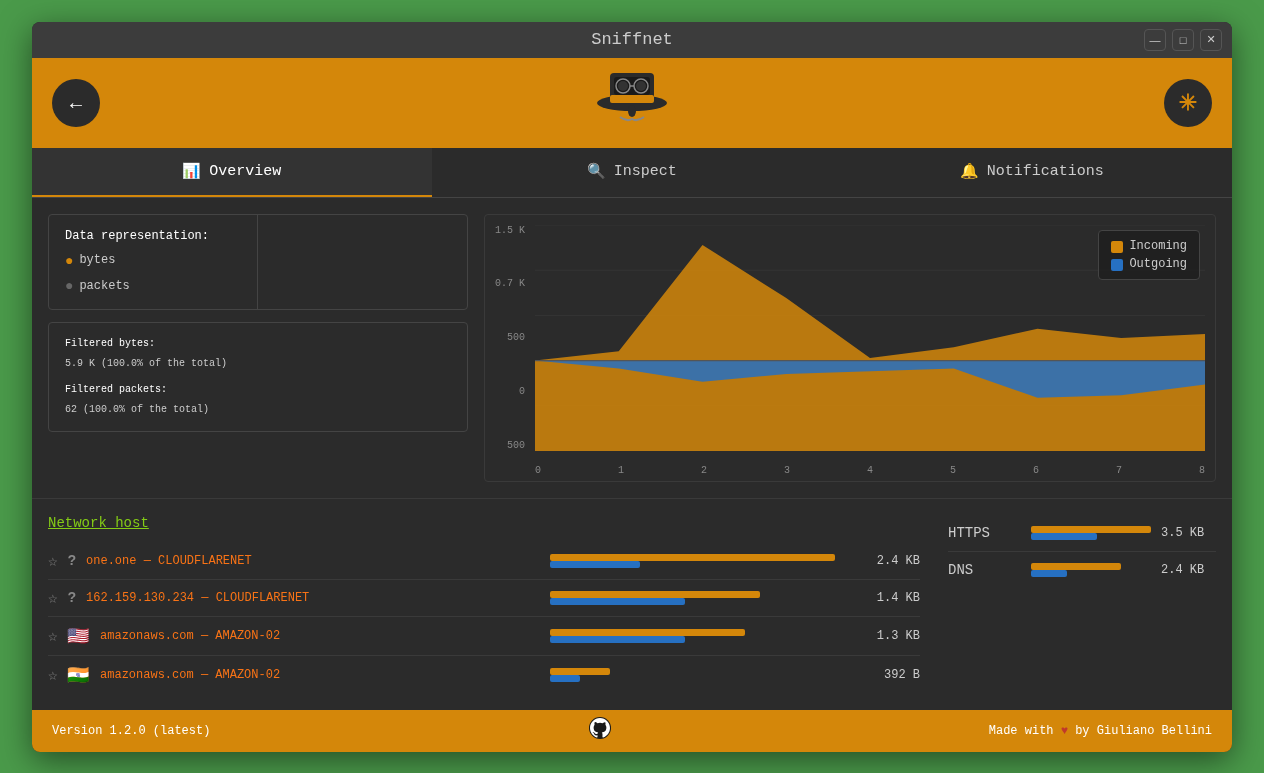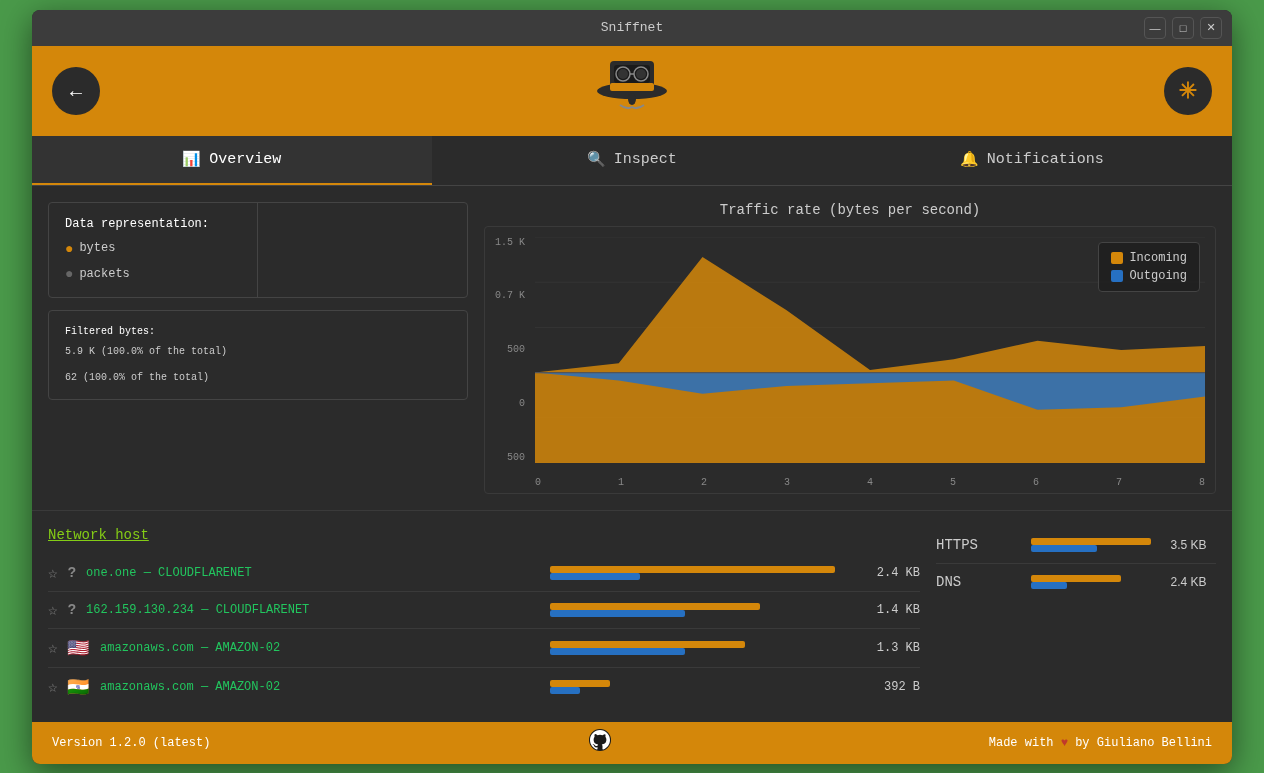--- a/index.html
+++ b/index.html
@@ -21,21 +21,21 @@
     .title-bar {
       background: #3c3c3c;
       height: 36px;
       display: flex;
       align-items: center;
       justify-content: center;
       position: relative;
     }
     .title-bar-title {
       color: #ccc;
-      font-size: 13px;
+      font-size: 17px;
     }
     .title-bar-controls {
       position: absolute;
       right: 10px;
       display: flex;
       gap: 6px;
     }
     .title-btn {
       width: 22px;
       height: 22px;
@@ -209,21 +209,21 @@
       right: 15px;
       background: rgba(30,30,30,0.8);
       border: 1px solid #444;
       padding: 8px 12px;
       border-radius: 4px;
       font-size: 12px;
       color: #ccc;
     }
     .legend-item {
       display: flex;
-      align-items: center;
+      align-items: flex-end;
       gap: 6px;
       margin-bottom: 4px;
     }
     .legend-item:last-child { margin-bottom: 0; }
     .legend-dot-orange {
       width: 12px;
       height: 12px;
       background: #d4870a;
       border-radius: 2px;
     }
@@ -262,21 +262,21 @@
       cursor: pointer;
       flex-shrink: 0;
     }
     .host-question {
       color: #888;
       font-size: 14px;
       flex-shrink: 0;
       font-weight: bold;
     }
     .host-name {
-      color: #22c55e;
+      color: #f97316;
       font-size: 12px;
       flex: 1;
       font-family: 'Courier New', monospace;
     }
     .host-bar-container {
       width: 300px;
       height: 14px;
       position: relative;
     }
     .host-bar-orange {
@@ -306,20 +306,21 @@
     .protocol-section {
       width: 280px;
       flex-shrink: 0;
     }
     .protocol-row {
       display: flex;
       align-items: center;
       padding: 10px 0;
       border-bottom: 1px solid #3a3a3a;
       gap: 10px;
+      margin-left: 12px;
     }
     .protocol-row:last-child { border-bottom: none; }
     .protocol-name {
       color: #ccc;
       font-size: 14px;
       font-family: 'Courier New', monospace;
       flex: 1;
     }
     .protocol-bar-container {
       width: 120px;
@@ -338,22 +339,22 @@
       position: absolute;
       bottom: 0;
       left: 0;
       height: 7px;
       background: #2670c2;
       border-radius: 2px;
     }
     .protocol-size {
       color: #ccc;
       font-size: 12px;
-      font-family: Liberation Sans, sans-serif;
-      text-align: center;
+      font-family: Liberation Mono, monospace;
+      text-align: left;
       width: 55px;
       flex-shrink: 0;
     }
     .footer {
       background: #d4870a;
       height: 42px;
       display: flex;
       align-items: center;
       justify-content: space-between;
       padding: 1px 20px;
@@ -454,26 +455,26 @@
             <div style="display:flex; align-items:center; gap:6px;">
               <span style="color:#666; font-size:14px;">●</span>
               <span>packets</span>
             </div>
           </div>
           <div class="info-cell"></div>
         </div>
         <div class="info-bottom">
           <div style="color:#fff; margin-bottom:2px;">Filtered bytes:</div>
           <div style="margin-bottom:8px;">5.9 K (100.0% of the total)</div>
+          <div style="color:#fff; margin-bottom:2px;">Filtered packets:</div>
           <div>62 (100.0% of the total)</div>
         </div>
       </div>
 
       <div class="chart-panel">
-        <div class="chart-title">Traffic rate (bytes per second)</div>
         <div class="chart-container">
           <div class="y-axis-labels">
             <span>1.5 K</span>
             <span>0.7 K</span>
             <span>500</span>
             <span>0</span>
             <span>500</span>
           </div>
           <svg class="chart-svg" viewBox="0 0 620 170" preserveAspectRatio="none">
 

